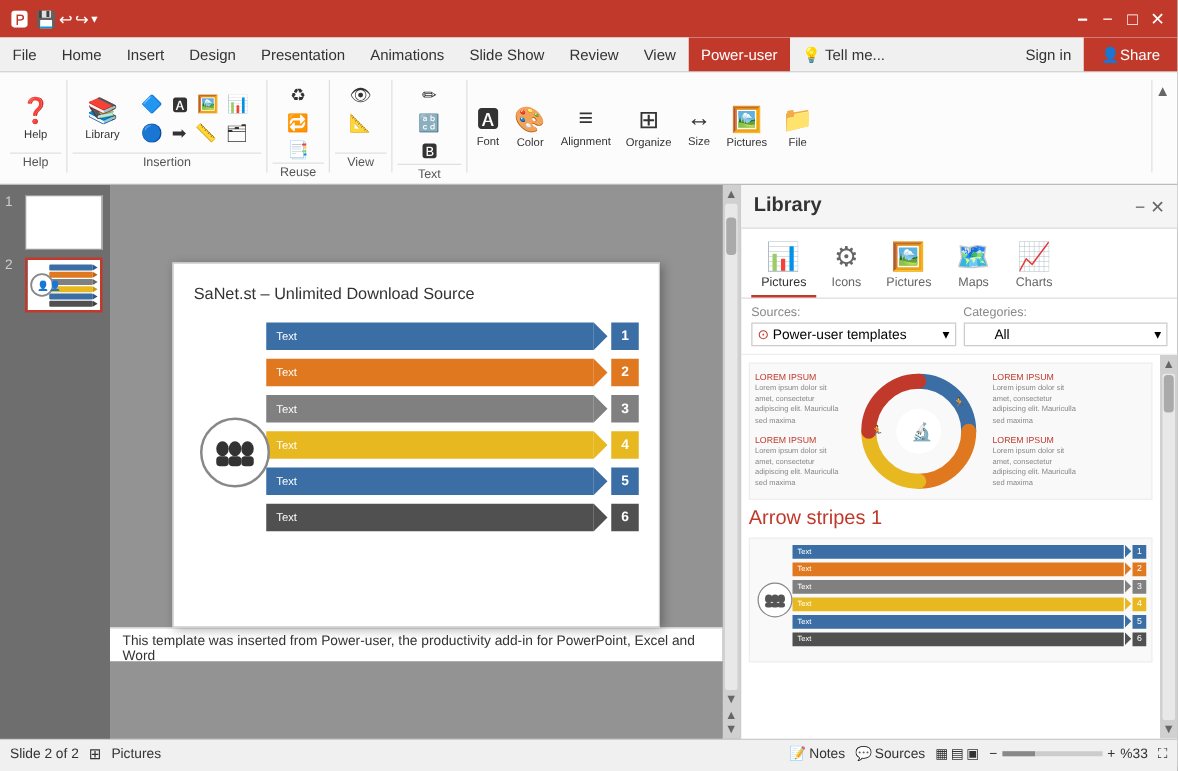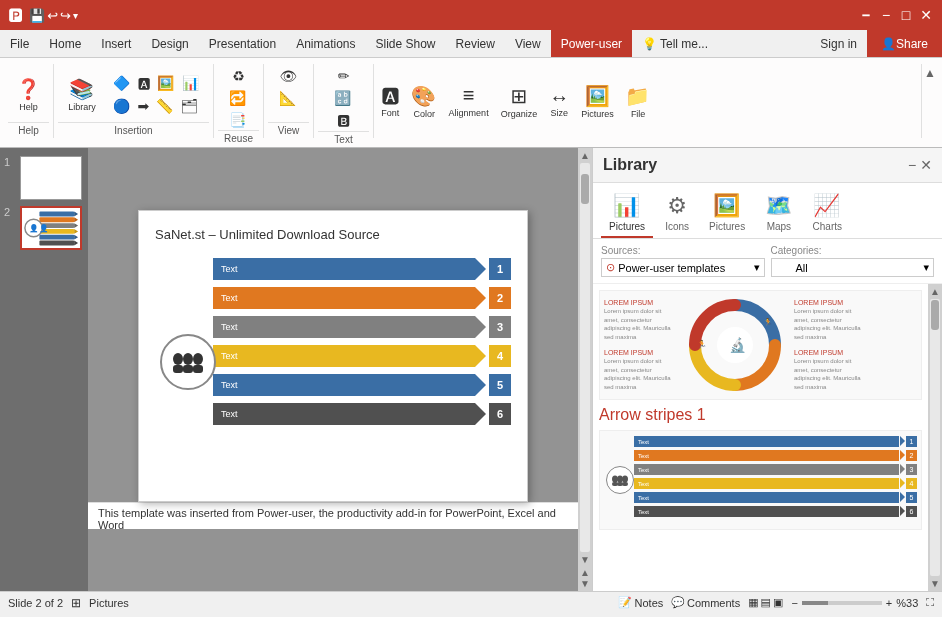--- a/index.html
+++ b/index.html
@@ -777,21 +777,21 @@
     <span style="cursor:pointer;font-size:12px;">⊞</span>
     <span>Pictures</span>
   </div>
   <div class="status-right">
     <span style="cursor:pointer;display:flex;align-items:center;gap:2px;">
         <span style="font-size:11px;">📝</span>
         <span>Notes</span>
       </span>
     <span style="cursor:pointer;display:flex;align-items:center;gap:2px;">
         <span style="font-size:11px;">💬</span>
-        <span>Comments</span>
+        <span>Sources</span>
       </span>
     <div style="display:flex;align-items:center;gap:2px;">
       <span style="cursor:pointer;">▦</span>
       <span style="cursor:pointer;">▤</span>
       <span style="cursor:pointer;">▣</span>
     </div>
     <div class="zoom-bar">
       <span style="cursor:pointer;">−</span>
       <div class="zoom-slider">
         <div class="zoom-fill"></div>

